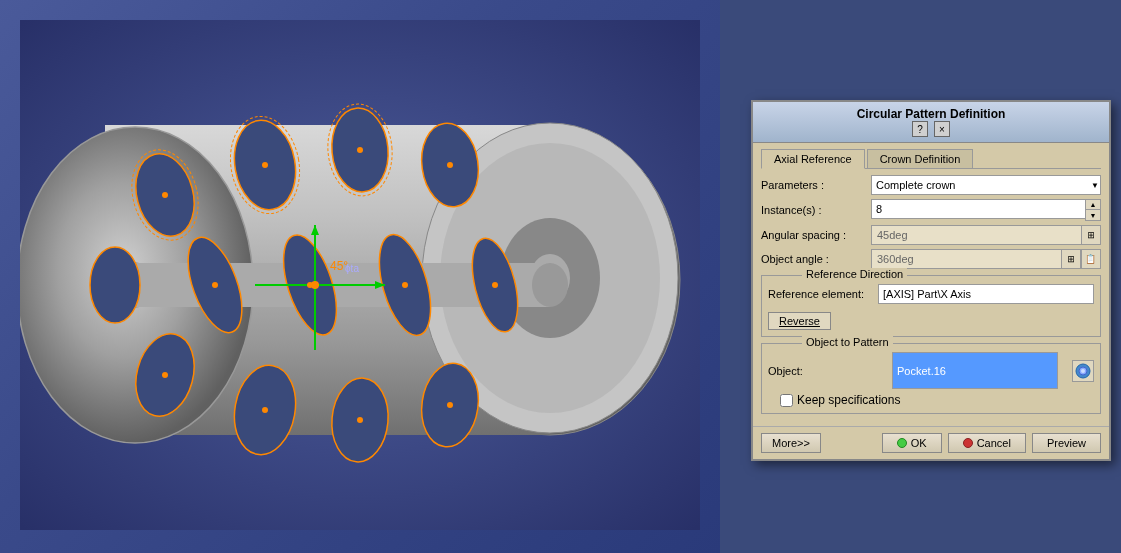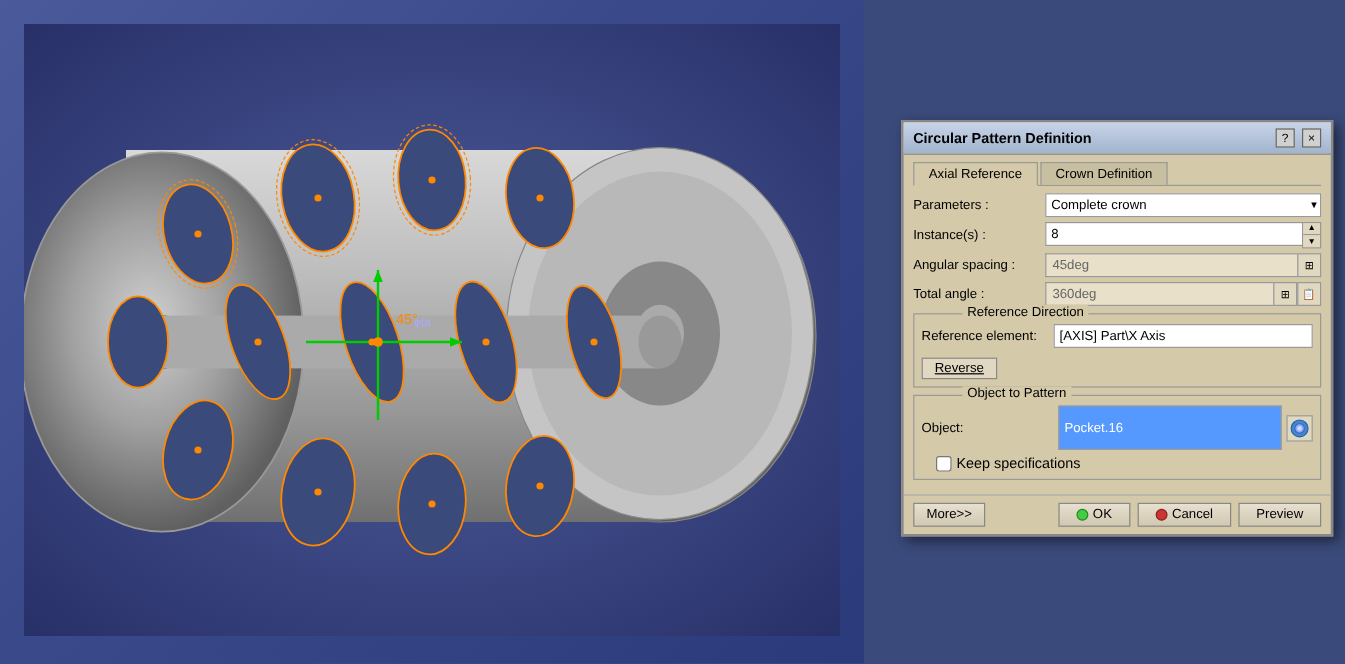--- a/index.html
+++ b/index.html
@@ -45,20 +45,21 @@
       color: #000;
     }
 
     .dialog-titlebar {
       background: linear-gradient(to bottom, #c8d4e8, #a0b4cc);
       padding: 5px 8px;
       display: flex;
       align-items: center;
       justify-content: space-between;
       border-bottom: 1px solid #888;
+      flex-direction: column;
     }
 
     .dialog-title {
       font-weight: bold;
       font-size: 12px;
     }
 
     .dialog-controls {
       display: flex;
       gap: 6px;
@@ -260,21 +261,21 @@
       cursor: pointer;
       font-size: 11px;
       margin-top: 4px;
       text-decoration: underline;
     }
 
     
     .object-row {
       display: flex;
       align-items: center;
-      gap: 4px;
+      gap: 14px;
     }
 
     .obj-icon {
       width: 22px;
       height: 22px;
       cursor: pointer;
     }
 
     
     .checkbox-row {
@@ -491,21 +492,21 @@
       <div class="form-label">Angular spacing :</div>
       <div class="form-control">
         <div class="input-with-icon">
           <input type="text" value="45deg" style="">
           <button class="icon-btn">⊞</button>
         </div>
       </div>
     </div>
 
     <div class="form-row">
-      <div class="form-label">Total angle :</div>
+      <div class="form-label">Object angle :</div>
       <div class="form-control">
         <div class="input-with-icon">
           <input type="text" value="360deg" style="">
           <button class="icon-btn">⊞</button>
           <button class="icon-btn">📋</button>
         </div>
       </div>
     </div>
 
     <div class="group-box">

